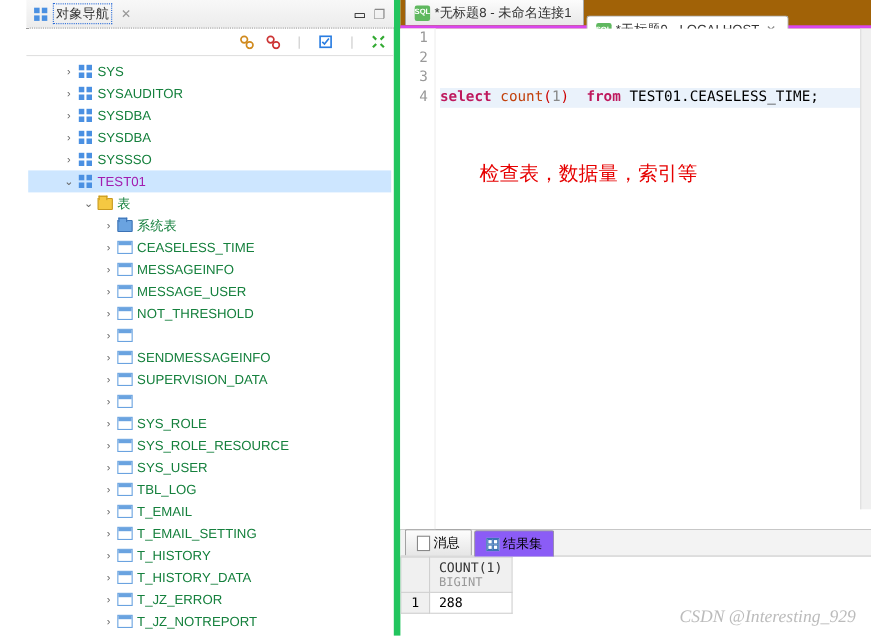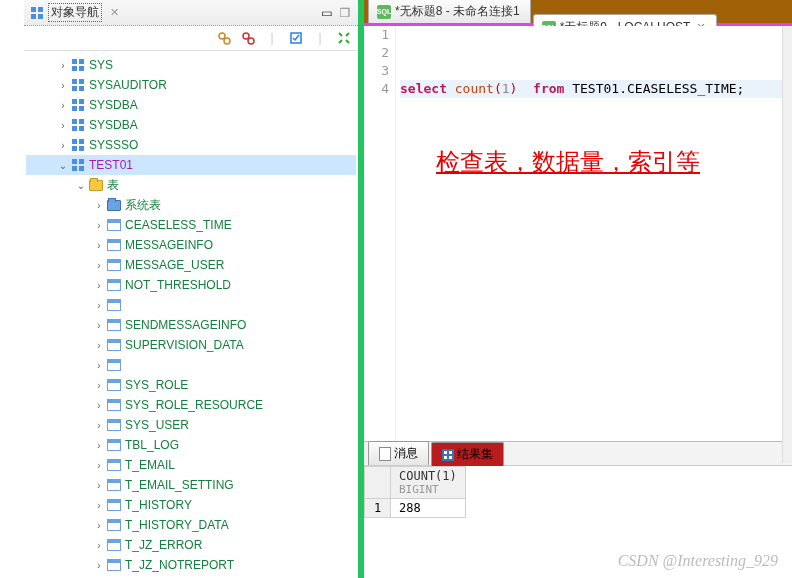--- a/index.html
+++ b/index.html
@@ -40,25 +40,25 @@
 .editor-area { flex: 1; display: flex; position: relative; background:#fff; }
 .gutter { width: 32px; background: #fff; color: #999; text-align: right; padding: 0 6px; font-family: Consolas, monospace; font-size: 13px; border-right: 1px solid #eee; }
 .gutter div { height: 18px; line-height: 18px; }
 .code { flex: 1; font-family: Consolas, monospace; font-size: 13px; padding: 0 4px; position: relative; }
 .code-line { height: 18px; line-height: 18px; white-space: pre; }
 .code-line.hl { background: #eaf2fb; }
 .kw { color: #be185d; font-weight: bold; }
 .fn { color: #c2410c; }
 .pn { color: #cc0000; }
 .nr { color: #888; }
-.annotation { position: absolute; color: #e60000; font-size: 24px; font-family: "SimSun","宋体",serif; text-decoration: underline; }
-.bottom-panel { border-top: 1px solid #bbb; height: 137px; display: flex; flex-direction: column; }
+.annotation { position: absolute; color: #e60000; font-size: 18px; font-family: "SimSun","宋体",serif; }
+.bottom-panel { border-top: 1px solid #bbb; height: 97px; display: flex; flex-direction: column; }
 .result-tabs { display: flex; padding: 2px 4px 0 4px; background:#f3f3f3; border-bottom:1px solid #ccc; height:24px; align-items:flex-end; }
 .rtab { display:flex; align-items:center; gap:3px; padding:3px 10px; border:1px solid #999; border-bottom:none; background:linear-gradient(#fdfdfd,#e6e6e6); margin-right:2px; font-size:12px; border-radius:2px 2px 0 0; }
-.rtab.active { background:#b91c1c; position:relative; top:1px; }
+.rtab.active { background:#8b5cf6; position:relative; top:1px; }
 .doc-icon { width:12px; height:14px; border:1px solid #888; background:#fff; position:relative; }
 .grid-icon { width:12px; height:12px; border:1px solid #3b72b5; background:#fff; display:grid; grid-template-columns:1fr 1fr; grid-template-rows:1fr 1fr; }
 .grid-icon div { border:1px solid #3b72b5; }
 .result-grid { flex:1; overflow:auto; font-family: Consolas, monospace; font-size:12px; }
 .result-grid table { border-collapse: collapse; }
 .result-grid th, .result-grid td { border:1px solid #d0d0d0; padding:2px 8px; text-align:left;margin-top:20px; }
 .result-grid th { background:#f0f0f0; color:#333; font-weight:normal; }
 .result-grid .rowhead { background:#f0f0f0; width:26px; text-align:center; }
 .result-grid .type { color:#999; font-size:11px; }
 .watermark { position:absolute; right:14px; bottom:8px; color:rgba(120,120,120,0.5); font-size:16px; font-style:italic; font-family: Georgia, serif; pointer-events:none; }

